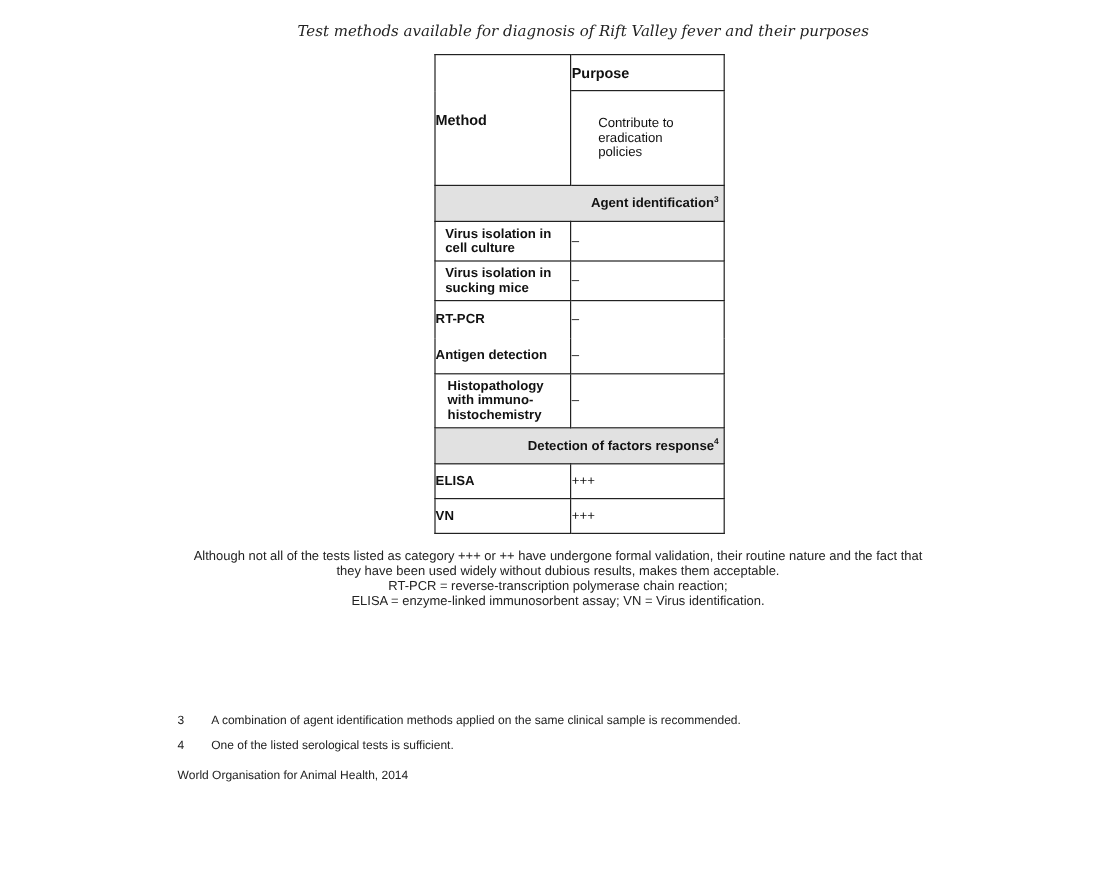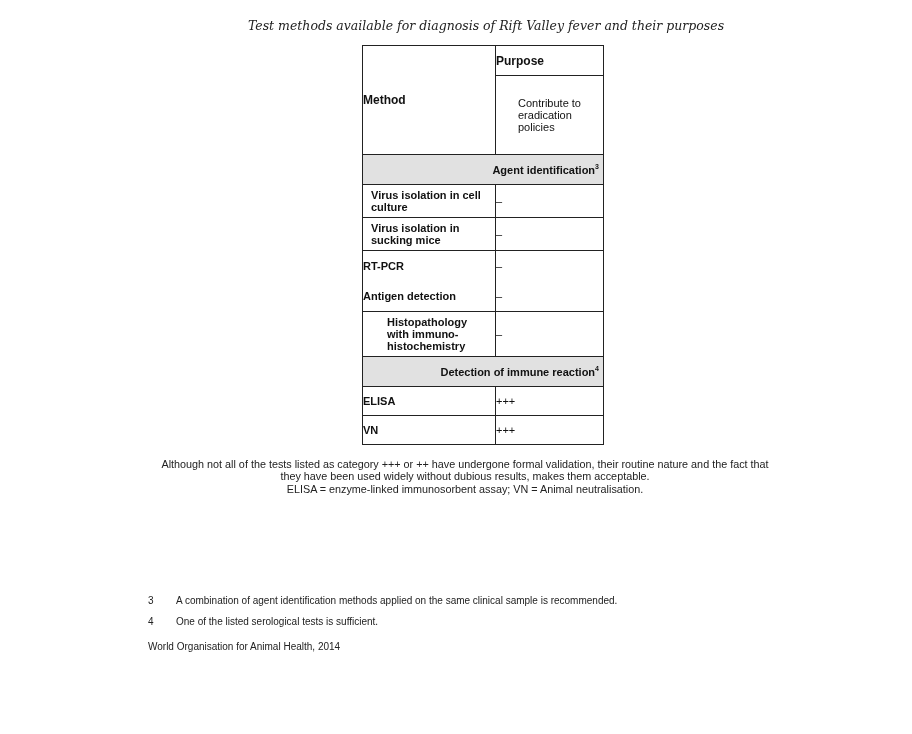--- a/index.html
+++ b/index.html
@@ -48,40 +48,41 @@
   </tr>
   <tr class="nob-bot" style="height:31px">
     <td class="m">RT-PCR</td>
     <td class="p">–</td>
   </tr>
   <tr class="nob-top" style="height:30px">
     <td class="m">Antigen detection</td>
     <td class="p">–</td>
   </tr>
   <tr style="height:45px">
-    <td class="m" style="padding:0 24px">Histopathology with immuno-histochemistry</td>
+    <td class="m" style="padding:0 10px">Histopathology with immuno-histochemistry</td>
     <td class="p">–</td>
   </tr>
   <tr class="sec" style="height:30px">
-    <td colspan="2"><span>Detection of immune reaction</span><sup>4</sup></td>
+    <td colspan="2"><span>Detection of factors response</span><sup>4</sup></td>
   </tr>
   <tr style="height:29px">
     <td class="m">ELISA</td>
     <td class="p">+++</td>
   </tr>
   <tr style="height:29px">
     <td class="m">VN</td>
     <td class="p">+++</td>
   </tr>
 </tbody>
   </table>
 
 <div class="key">
   <div>Although not all of the tests listed as category +++ or ++ have undergone formal validation, their routine nature and the fact that they have been used widely without dubious results, makes them acceptable.</div>
-  <div>ELISA = enzyme-linked immunosorbent assay; VN = Animal neutralisation.</div>
+  <div>RT-PCR = reverse-transcription polymerase chain reaction;</div>
+  <div>ELISA = enzyme-linked immunosorbent assay; VN = Virus identification.</div>
 </div>
 
 <div class="fn" style="top:595px">
   <span class="num">3</span><span>A combination of agent identification methods applied on the same clinical sample is recommended.</span>
 </div>
 <div class="fn" style="top:616px">
   <span class="num">4</span><span>One of the listed serological tests is sufficient.</span>
 </div>
 <div class="fn" style="top:641px">World Organisation for Animal Health, 2014</div>
 

